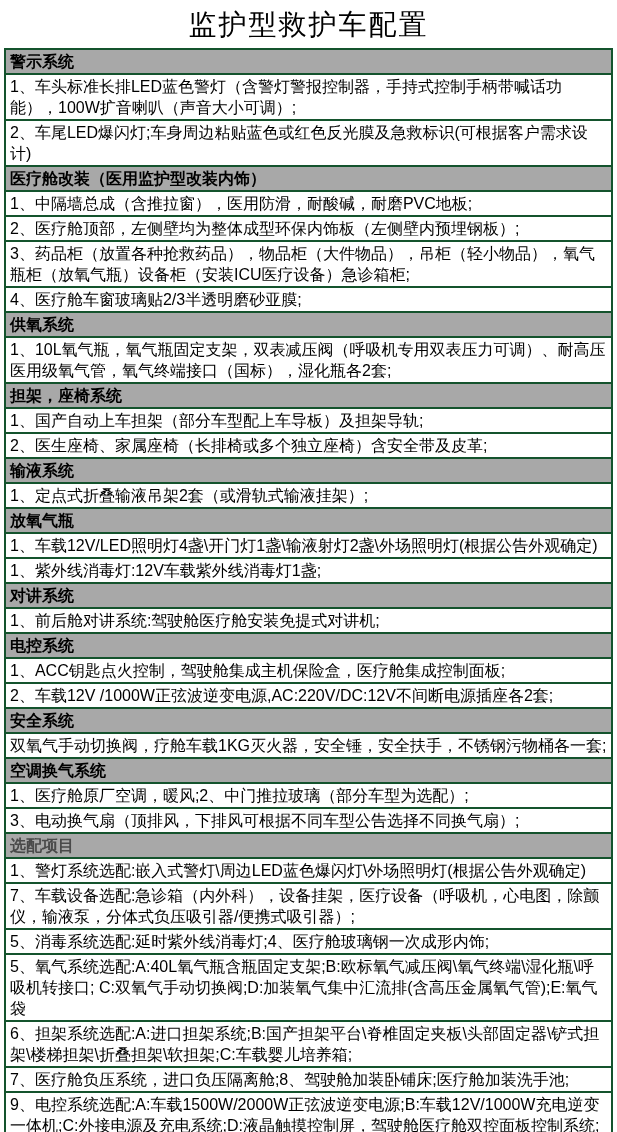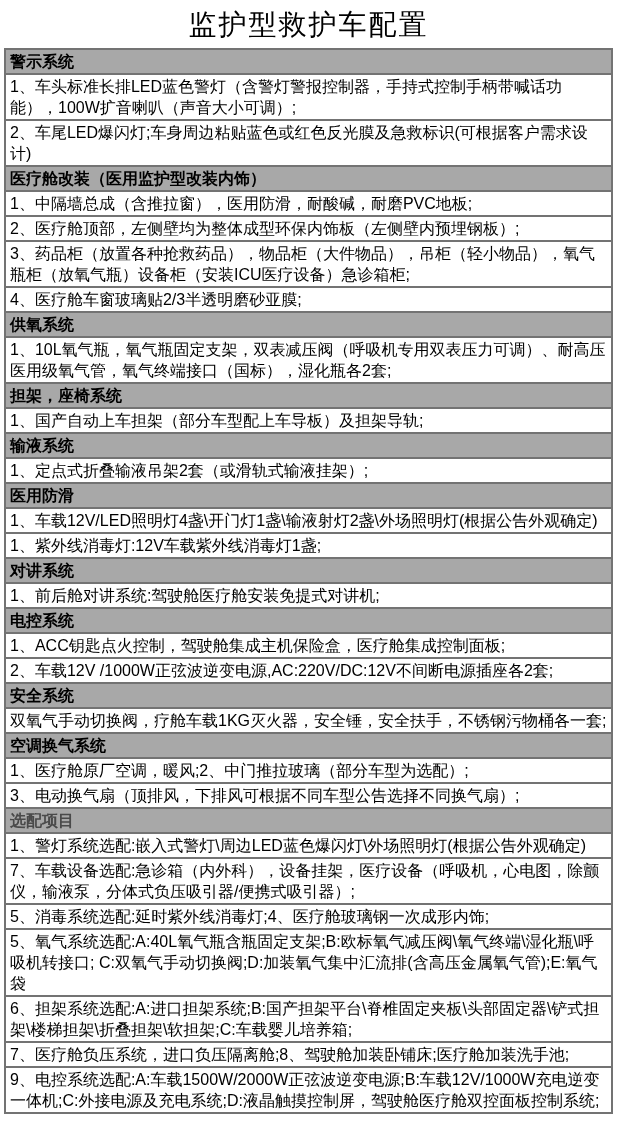--- a/index.html
+++ b/index.html
@@ -25,21 +25,21 @@
     margin: 2px 0 6px 0;
     line-height: 34px;
   }
   table.config-table {
     border-collapse: collapse;
     width: 609px;
     table-layout: fixed;
     background: #fff;
   }
   table.config-table td {
-    border: 2px solid #737373;
+    border: 2px solid #14532d;
     font-size: 16px;
     line-height: 21px;
     padding: 1px 4px;
     word-break: break-all;
     vertical-align: middle;
   }
   tr.section-header td {
     background: var(--header-bg, #a8a8a8);
     font-weight: bold;
   }
@@ -83,28 +83,31 @@
         </tr>
         <tr>
           <td>1、10L氧气瓶，氧气瓶固定支架，双表减压阀（呼吸机专用双表压力可调）、耐高压医用级氧气管，氧气终端接口（国标），湿化瓶各2套;</td>
         </tr>
         <tr class="section-header">
           <td>担架，座椅系统</td>
         </tr>
         <tr>
           <td>1、国产自动上车担架（部分车型配上车导板）及担架导轨;</td>
         </tr>
+        <tr>
+          <td>2、医生座椅、家属座椅（长排椅或多个独立座椅）含安全带及皮革;</td>
+        </tr>
         <tr class="section-header">
           <td>输液系统</td>
         </tr>
         <tr>
           <td>1、定点式折叠输液吊架2套（或滑轨式输液挂架）;</td>
         </tr>
         <tr class="section-header">
-          <td>医用防滑</td>
+          <td>放氧气瓶</td>
         </tr>
         <tr>
           <td>1、车载12V/LED照明灯4盏\开门灯1盏\输液射灯2盏\外场照明灯(根据公告外观确定)</td>
         </tr>
         <tr>
           <td>1、紫外线消毒灯:12V车载紫外线消毒灯1盏;</td>
         </tr>
         <tr class="section-header">
           <td>对讲系统</td>
         </tr>

